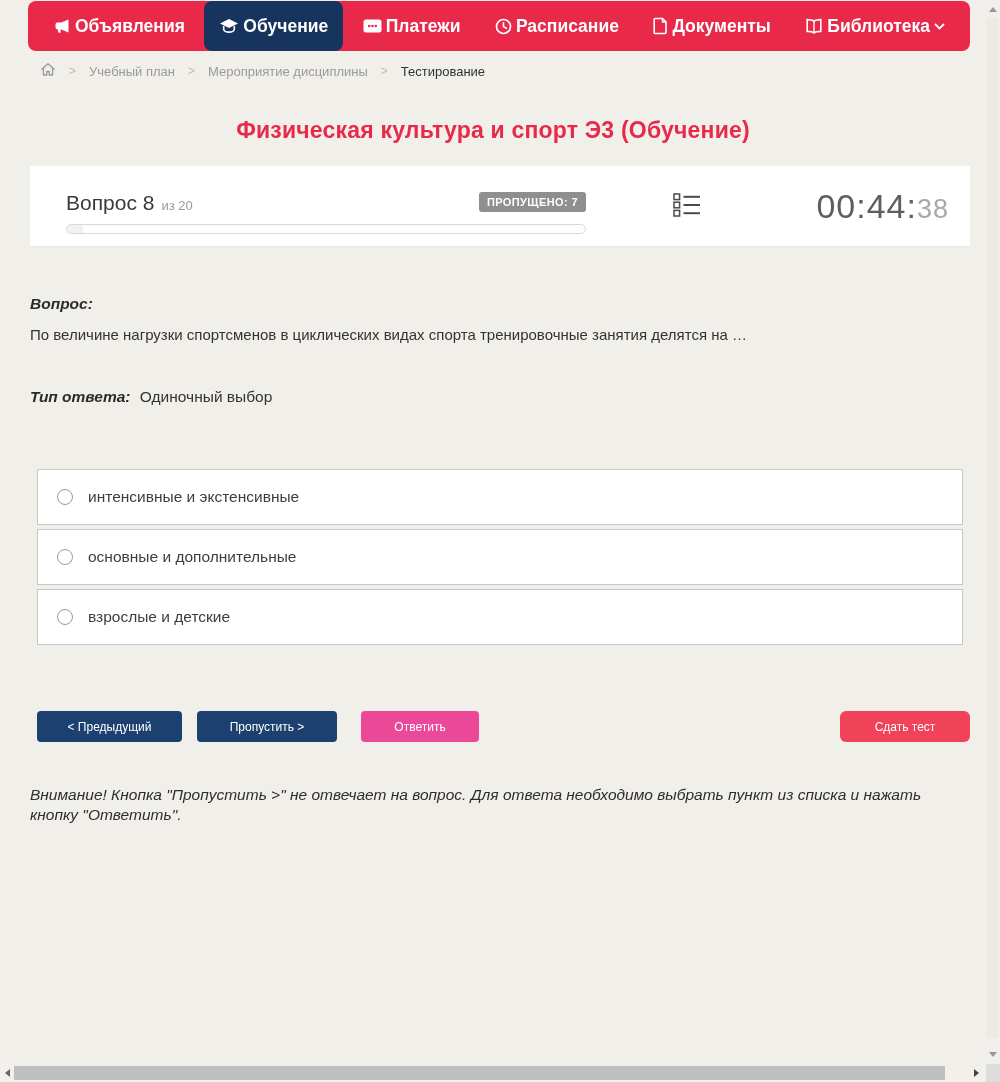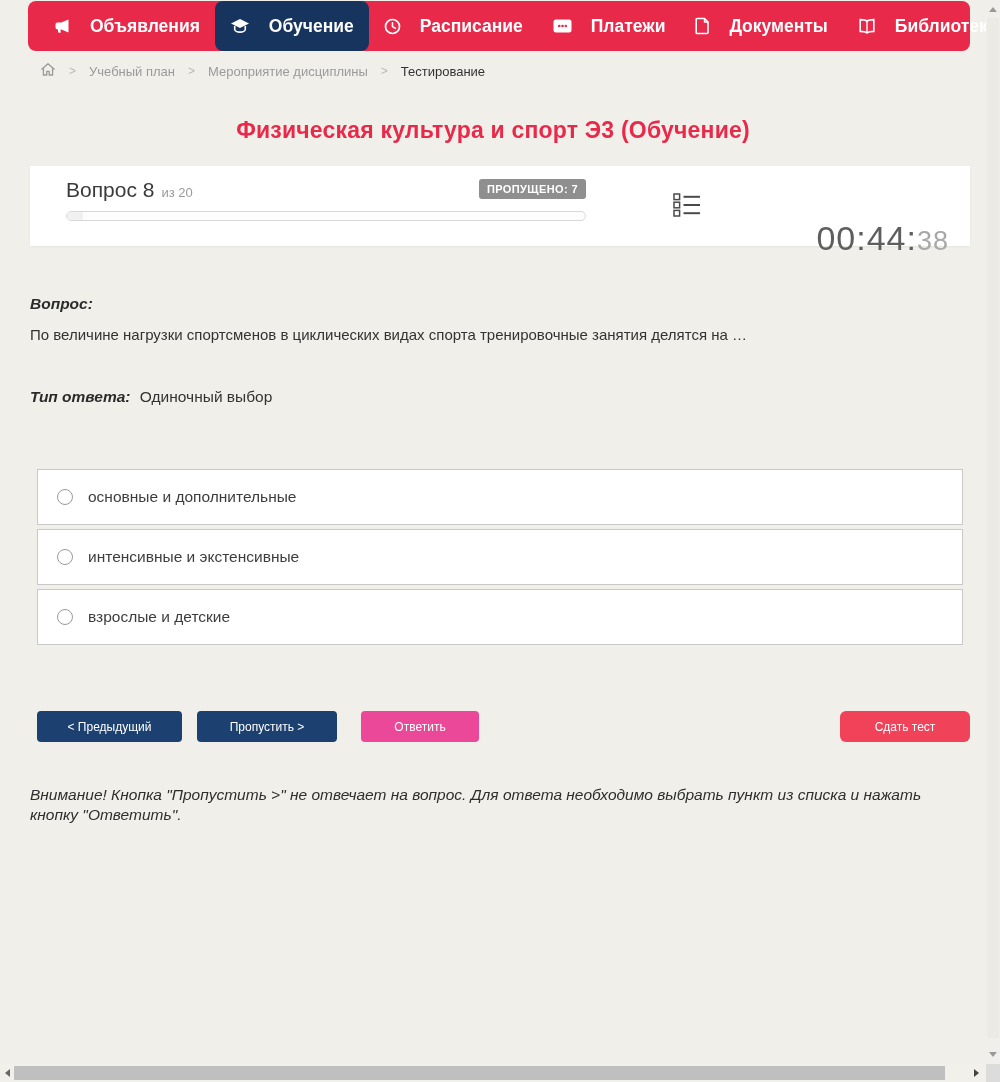--- a/index.html
+++ b/index.html
@@ -18,21 +18,21 @@
     margin: 1px 16px 0 28px;
     height: 50px;
     background: #e8294a;
     border-radius: 8px;
     display: flex;
     align-items: stretch;
     justify-content: space-between;
     padding: 0 10px;
   }
   .nav-item {
-    display: flex; align-items: center; gap: 19px;
+    display: flex; align-items: center; gap: 4px;
     color: #fff; font-weight: bold; font-size: 17.5px;
     padding: 0 15px; cursor: pointer; white-space: nowrap;
   }
   .nav-item.active { background: #17345f; border-radius: 8px; }
   .nav-item svg { display:block; }
 
   
   .breadcrumb {
     display: flex; align-items: center; gap: 13px;
     margin: 11px 0 0 40px;
@@ -53,42 +53,41 @@
   }
 
   
   .qcard {
     margin: 22px 16px 0 30px;
     background: #fff;
     height: 80px;
     position: relative;
     box-shadow: 0 1px 2px rgba(0,0,0,.05);
   }
-  .q-left { position: absolute; left: 36px; top: 12px; width: 520px; }
+  .q-left { position: absolute; left: 36px; top: 25px; width: 520px; }
   .q-title-row { display: flex; align-items: baseline; position: relative; height: 24px; }
   .q-num { font-size: 21px; color: #3a3a3a; }
   .q-total { font-size: 13px; color: #9a9a9a; margin-left: 7px; }
   .badge {
     position: absolute; right: 0; top: 1px;
     background: #8f8f8f; color: #fff;
     font-size: 11px; font-weight: bold;
     padding: 4px 8px; border-radius: 3px; letter-spacing: .4px;
   }
   .progress {
     margin-top: 9px; height: 10px; width: 520px;
     border: 1px solid #d9d9d9; border-radius: 6px;
     background: #fdfdfd; overflow: hidden;
   }
   .progress-fill { height: 100%; width: 3%; background: #f1f1f1; }
   .q-nav-icon { position: absolute; left: 643px; top: 26px; cursor: pointer; }
   .q-timer {
     position: absolute; right: 21px; top: 50%; transform: translateY(-50%);
     font-size: 34px; font-weight: 300; color: #5e5e5e; letter-spacing: 1px;
     white-space: nowrap;
-    margin-top: 32px;
   }
   .q-timer .sec { font-size: 27px; color: #a8a8a8; }
 
   
   .qbody { margin: 0 30px; }
   .q-label { margin-top: 49px; font-size: 15.5px; font-weight: bold; font-style: italic; color: #2b2b2b; }
   .q-text { margin-top: 13px; font-size: 15px; color: #333; }
   .q-type { margin-top: 45px; font-size: 15.5px; }
   .q-type .t-label { font-weight: bold; font-style: italic; color: #2b2b2b; }
   .q-type .t-value { color: #333; margin-left: 5px; }
@@ -185,37 +184,37 @@
       <span>
         <svg width="20" height="18" viewBox="0 0 20 18">
             <path fill="#fff" d="M10 2 1 6.5 10 11l9-4.5L10 2z"></path>
             <path fill="none" stroke="#fff" stroke-width="1.6" d="M4.7 8.9v3.3c0 1.6 2.4 2.9 5.3 2.9s5.3-1.3 5.3-2.9V8.9"></path>
           </svg>
       </span>
       <span>Обучение</span>
     </div>
     <div class="nav-item">
       <span>
-        <svg width="17" height="17" viewBox="0 0 17 17">
-            <circle cx="8.5" cy="8.5" r="7" fill="none" stroke="#fff" stroke-width="1.7"></circle>
-            <path fill="none" stroke="#fff" stroke-width="1.6" stroke-linecap="round" d="M8.5 4.7v3.9l2.9 1.7"></path>
-          </svg>
-      </span>
-      <span>Расписание</span>
-    </div>
-    <div class="nav-item">
-      <span>
         <svg width="19" height="14" viewBox="0 0 19 14">
             <rect x="0.5" y="0.5" width="18" height="13" rx="2.5" fill="#fff"></rect>
             <circle cx="6.2" cy="7" r="1.3" fill="#e8294a"></circle>
             <circle cx="9.5" cy="7" r="1.3" fill="#e8294a"></circle>
             <circle cx="12.8" cy="7" r="1.3" fill="#e8294a"></circle>
           </svg>
       </span>
       <span>Платежи</span>
+    </div>
+    <div class="nav-item">
+      <span>
+        <svg width="17" height="17" viewBox="0 0 17 17">
+            <circle cx="8.5" cy="8.5" r="7" fill="none" stroke="#fff" stroke-width="1.7"></circle>
+            <path fill="none" stroke="#fff" stroke-width="1.6" stroke-linecap="round" d="M8.5 4.7v3.9l2.9 1.7"></path>
+          </svg>
+      </span>
+      <span>Расписание</span>
     </div>
     <div class="nav-item">
       <span>
         <svg width="15" height="18" viewBox="0 0 15 18">
             <path fill="none" stroke="#fff" stroke-width="1.6" stroke-linejoin="round" d="M2 1.5h7.5L13 5v10.5a1 1 0 0 1-1 1H2a.8.8 0 0 1-.8-.8V2.3A.8.8 0 0 1 2 1.5z"></path>
             <path fill="none" stroke="#fff" stroke-width="1.4" d="M9.5 1.5V5H13"></path>
           </svg>
       </span>
       <span>Документы</span>
     </div>
@@ -280,25 +279,25 @@
     <div class="q-text">По величине нагрузки спортсменов в циклических видах спорта тренировочные занятия делятся на …</div>
     <div class="q-type">
       <span class="t-label">Тип ответа:</span>
       <span class="t-value">Одиночный выбор</span>
     </div>
   </div>
 
   <div class="options">
     <div class="option">
       <span class="radio"></span>
-      <span class="option-label">основные и дополнительные</span>
+      <span class="option-label">интенсивные и экстенсивные</span>
     </div>
     <div class="option">
       <span class="radio"></span>
-      <span class="option-label">интенсивные и экстенсивные</span>
+      <span class="option-label">основные и дополнительные</span>
     </div>
     <div class="option">
       <span class="radio"></span>
       <span class="option-label">взрослые и детские</span>
     </div>
   </div>
 
   <div class="actions">
     <button class="btn btn-prev">&lt; Предыдущий</button>
     <button class="btn btn-skip">Пропустить &gt;</button>

